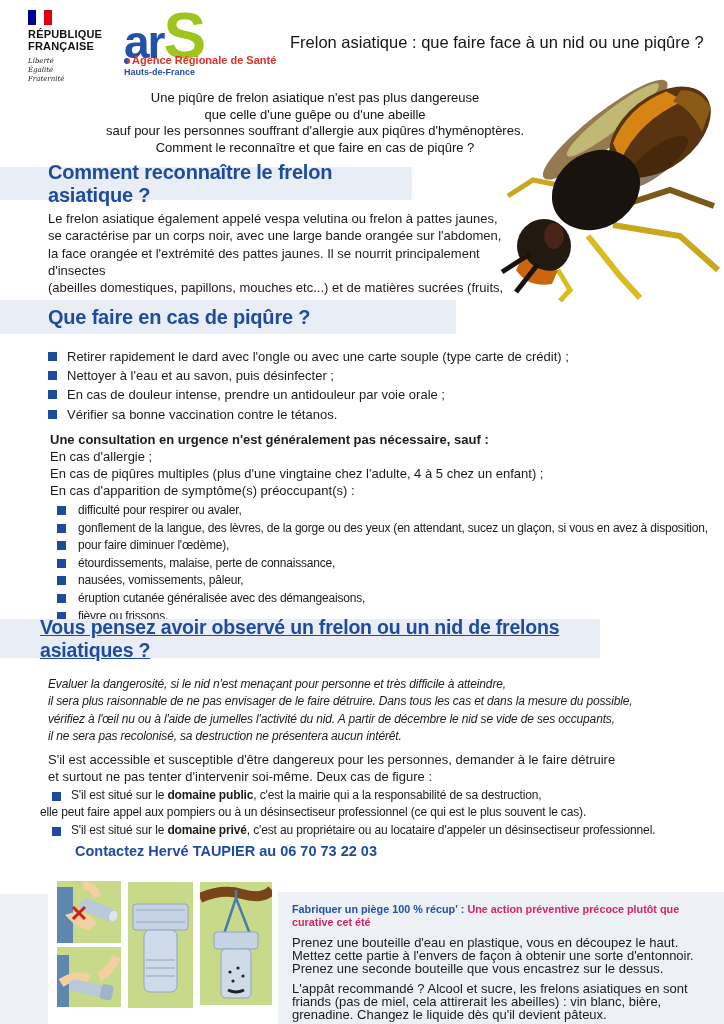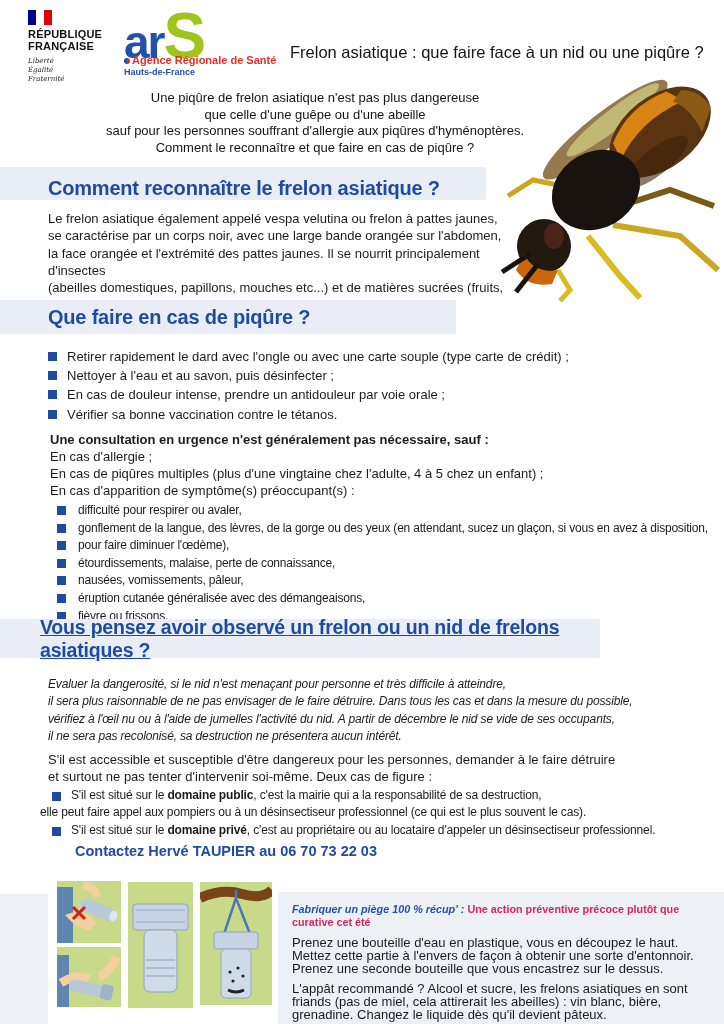--- a/index.html
+++ b/index.html
@@ -20,31 +20,31 @@
 
   .ars-logo { left:124px; top:4px; width:150px; }
   .ars-word { line-height:1; white-space:nowrap; }
   .ars-ar { font-weight:bold; font-size:46px; color:#2350a8; letter-spacing:-2px; }
   .ars-s  { font-weight:bold; font-size:64px; color:#9ec41d; letter-spacing:-2px; }
   .ars-sub { margin-top:-14px; }
   .ars-agency { font-size:11px; font-weight:bold; color:#e03127; white-space:nowrap; }
   .ars-dot { display:inline-block; width:6px; height:6px; border-radius:50%; background:#2350a8; margin-right:2px; border-right:3px solid #e03127; }
   .ars-region { font-size:9px; font-weight:bold; color:#2350a8; margin-top:1px; }
 
-  .doc-title { left:290px; top:33px; width:420px; font-size:16.5px; color:#151515;margin-top:10px; }
+  .doc-title { left:290px; top:33px; width:420px; font-size:16.5px; color:#151515; }
 
   
   .intro { left:70px; top:90px; width:490px; text-align:center; font-size:13px; line-height:16.5px; color:#141414; }
 
   
   .hornet { left:488px; top:40px; width:236px; height:262px; }
 
   
   .band { background:#e9edf5; display:flex; align-items:center; }
-  .band-1 { left:0; top:167px; width:486px; height:33px;align-items:flex-end; }
+  .band-1 { left:0; top:167px; width:412px; height:33px; }
   .band-2 { left:0; top:300px; width:456px; height:34px; }
   .band-3 { left:0; top:619px; width:600px; height:39px; }
   .band h2 { color:#1e4b9f; font-size:20px; font-weight:bold; padding-left:48px; letter-spacing:-.2px; }
   .band-3 h2 { padding-left:40px; font-size:19.5px;text-decoration:underline; }
 
   
   .s1-body { left:48px; top:210px; width:470px; font-size:13px; line-height:17.3px; }
   .s2-bullets { left:48px; top:347px; width:660px; font-size:13px; line-height:19.2px; }
   .consult { left:50px; top:431px; width:640px; font-size:13px; line-height:17px; }
   .consult-heading { font-weight:bold; }
@@ -65,21 +65,21 @@
   .left-strip { left:0; top:894px; width:48px; height:130px; background:#edf0f5; }
   .panel { background:#c8d98a; }
   .panel svg { display:block; width:100%; height:100%; }
   .panel-a { left:57px; top:881px; width:64px; height:62px; }
   .panel-b { left:57px; top:947px; width:64px; height:60px; }
   .panel-c { left:128px; top:882px; width:65px; height:126px; }
   .panel-d { left:200px; top:882px; width:72px; height:123px; }
 
   .trap-box { left:278px; top:892px; width:446px; height:132px; background:#edf0f5; padding:11px 14px 0 14px; }
   .trap-title { font-size:10.8px; font-weight:bold; line-height:13px; }
-  .trap-title .blue { color:#2350a8;font-style:italic; }
+  .trap-title .blue { color:#2350a8; }
   .trap-title .red { color:#d5275f; }
   .trap-para { margin-top:7px; font-size:13px; line-height:13px; color:#1b1b1b; width:424px; }
 </style>
 </head>
 <body>
 
 <div class="page">
 
   <div class="abs rf-logo">
     <div class="rf-flag">

